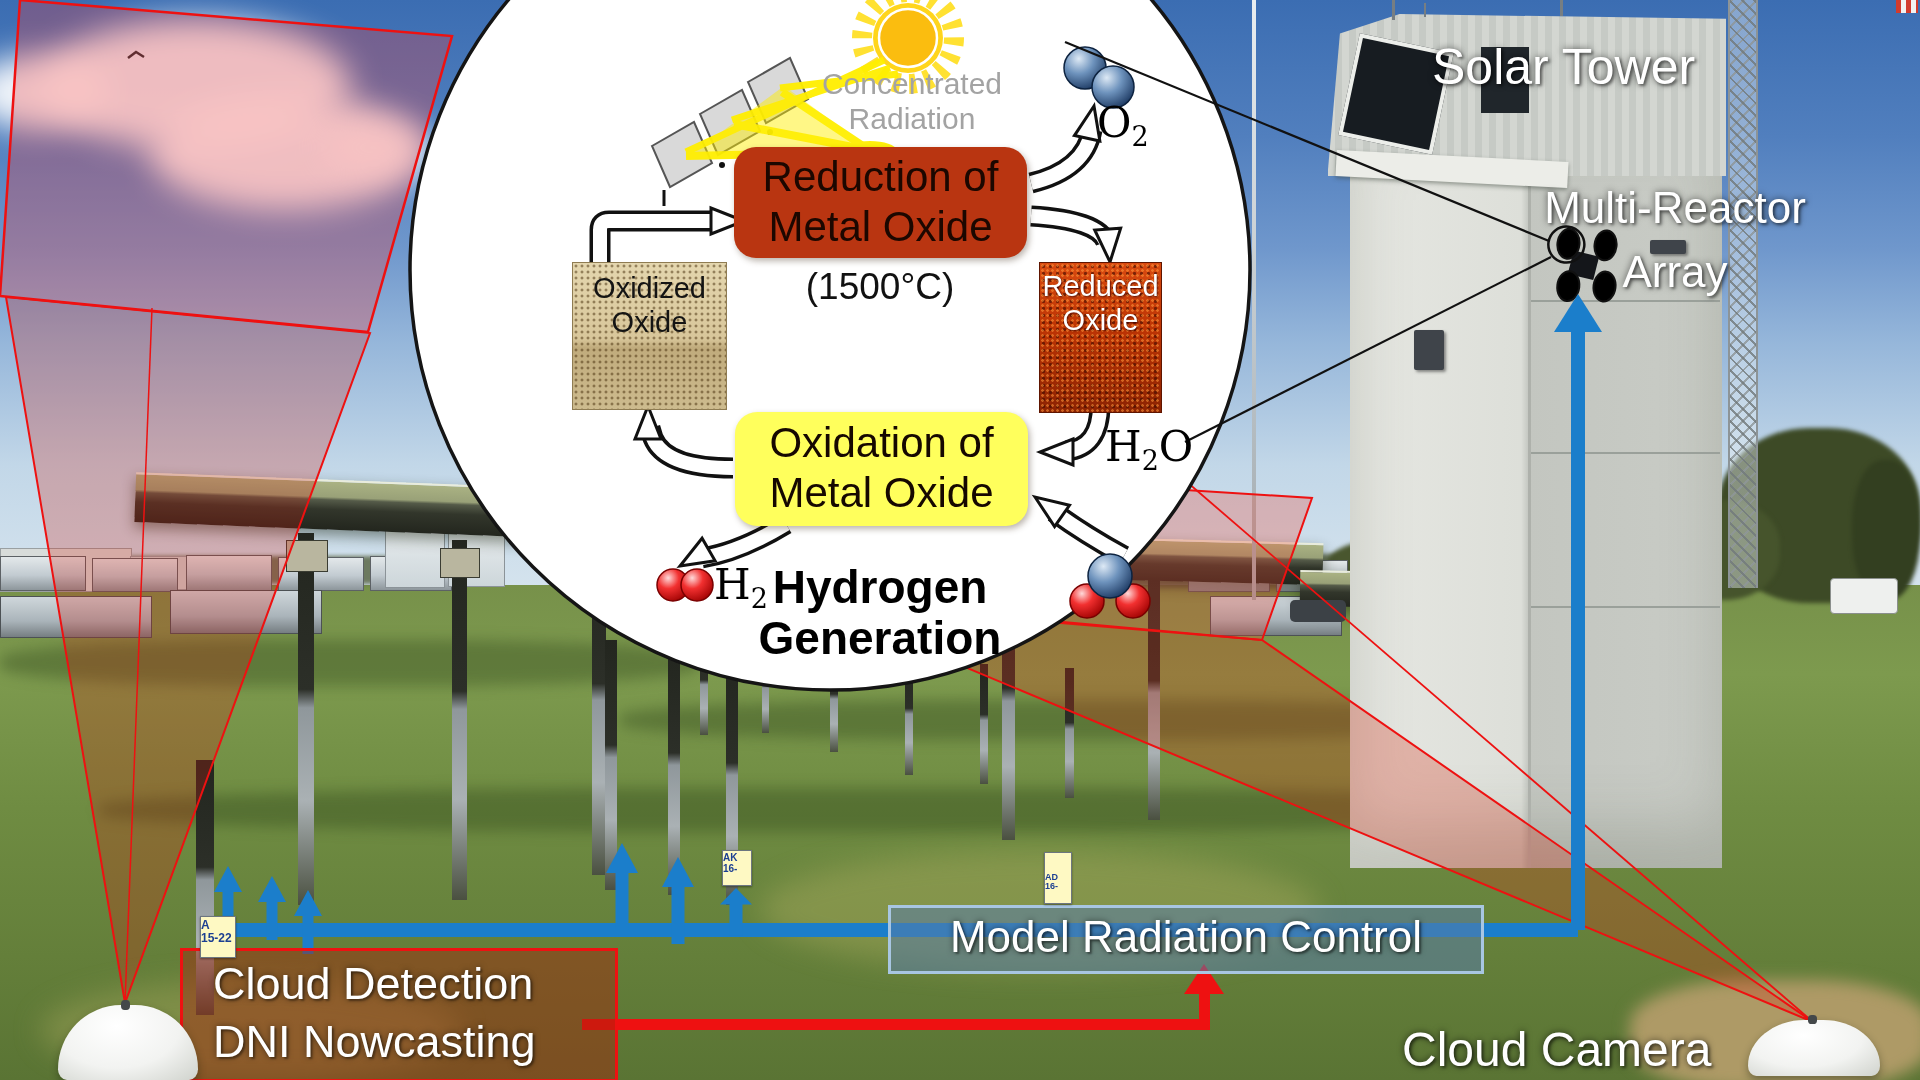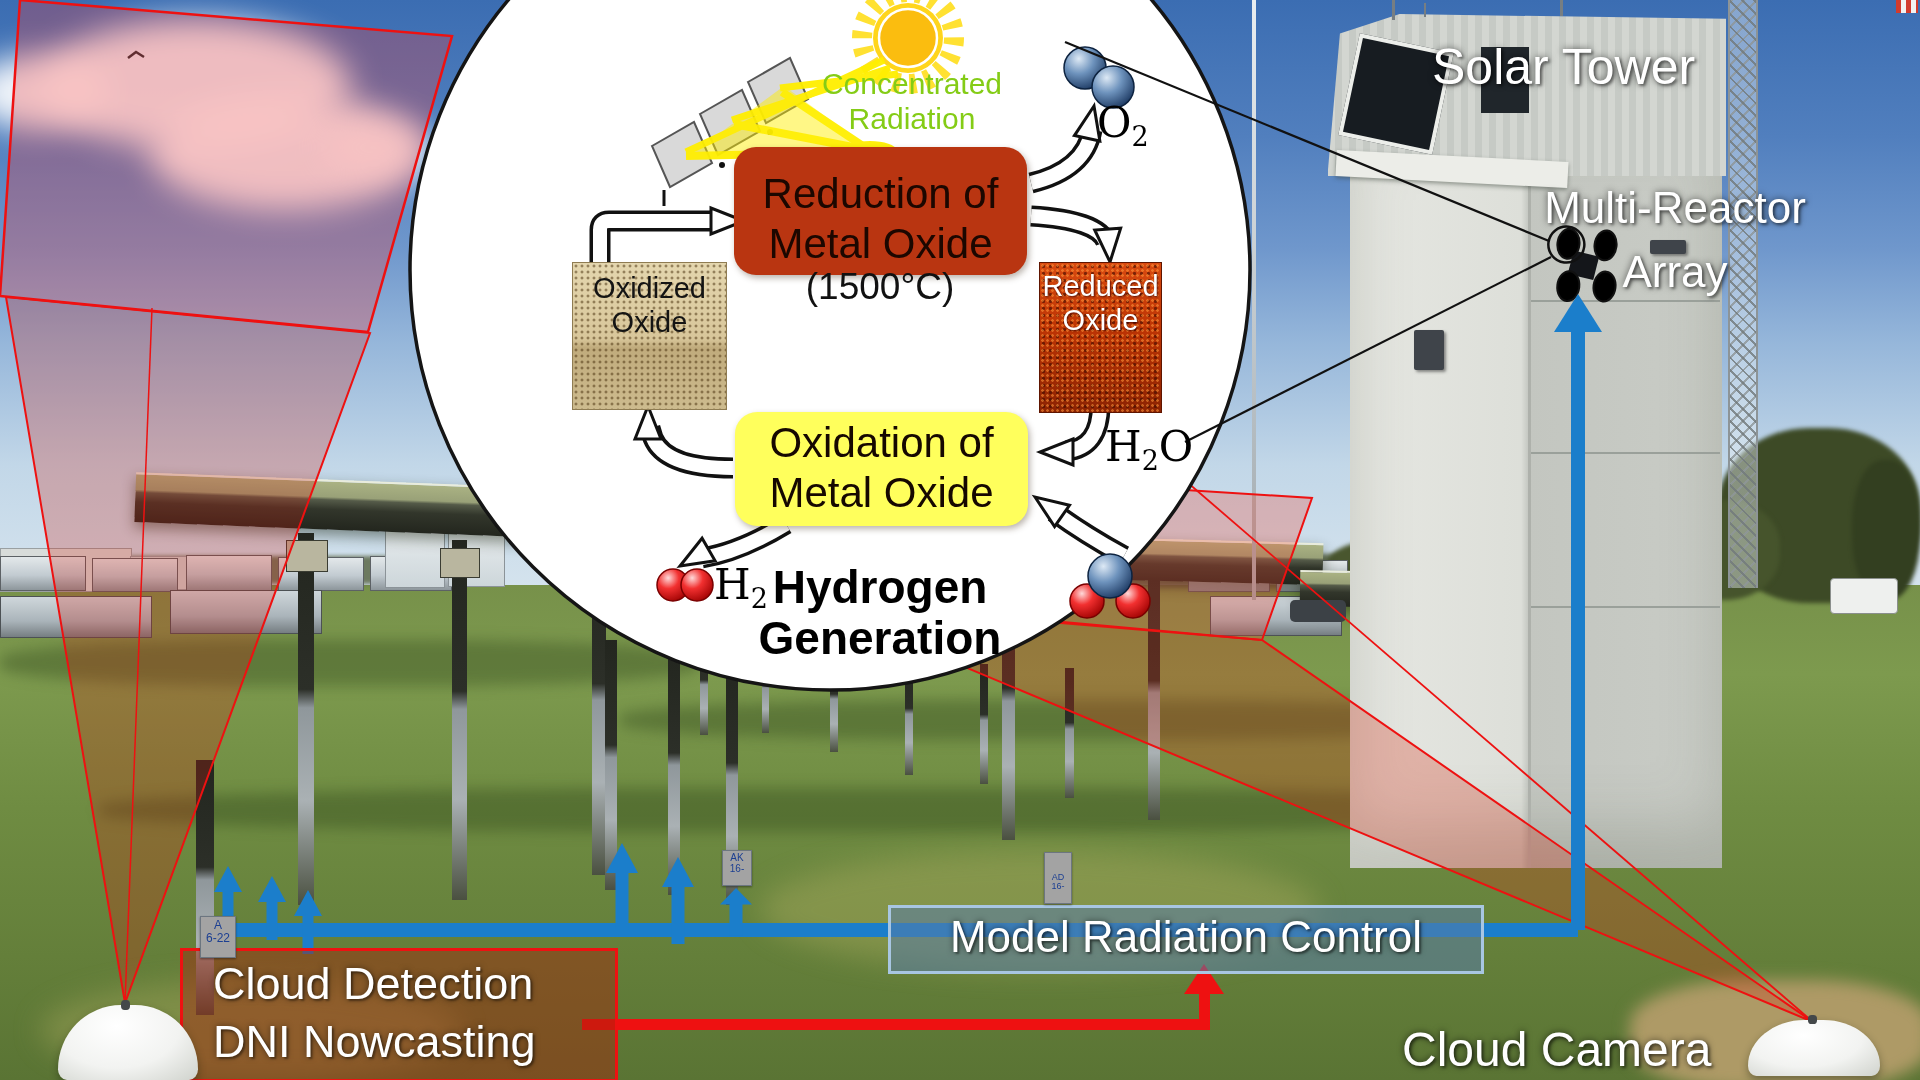--- a/index.html
+++ b/index.html
@@ -21,22 +21,22 @@
   .tree{border-radius:45%;filter:blur(2px);}
 
   
   .hfar{background:linear-gradient(180deg,#e3e8ea 0%,#c2cbd1 55%,#8d969b 100%);border:1px solid #5c6165;}
   .hmid{background:linear-gradient(180deg,#cfd7db 0%,#aab4ba 60%,#767e82 100%);border:1px solid #4c5154;}
   .slab{background:linear-gradient(180deg,#aab283 0%,#99a178 32%,#555b49 38%,#32362b 58%,#23261e 100%);
         border-top:2px solid #e9ecdc;box-shadow:0 6px 14px rgba(20,30,10,.45);}
   .post{background:linear-gradient(180deg,#23261f 0%,#2c2f28 42%,#8f979b 47%,#aab1b4 72%,#4a5040 100%);}
   .drive{background:#b9b69f;border:1px solid #3a3c32;}
   .whitescreen{background:linear-gradient(180deg,#f4f7f8,#cdd6da);border:1px solid #8b9398;}
-  .sign{background:#a3a3a3;border:1px solid #6c7populate;border:1px solid #6c7680;color:#1c3f92;text-align:center;
-        font-weight:normal;line-height:1.05;box-shadow:0 1px 2px rgba(0,0,0,.4);}
+  .sign{background:#fef9c3;border:1px solid #6c7populate;border:1px solid #6c7680;color:#1c3f92;text-align:left;
+        font-weight:bold;line-height:1.05;box-shadow:0 1px 2px rgba(0,0,0,.4);}
 
   
   #towerbody{left:1350px;top:168px;width:372px;height:700px;
     background:linear-gradient(90deg,#e6e7e2 0%,#dddfd9 46%,#c3c6c0 48%,#c9ccc6 100%);
     box-shadow:inset 0 -40px 60px rgba(90,100,80,.25);}
   #towerhead{left:1328px;top:14px;width:398px;height:162px;
     background:repeating-linear-gradient(90deg,#d3d6d1 0 7px,#c6cac5 7px 14px);
     clip-path:polygon(0% 96%,3% 12%,18% 0%,100% 3%,100% 100%,0% 100%);}
   #headwindow{left:1348px;top:42px;width:88px;height:96px;background:#171c21;border:4px solid #eceeea;transform:rotate(12deg);}
   #headwindow2{left:1481px;top:47px;width:48px;height:66px;background:#20262b;}
@@ -62,25 +62,25 @@
           border:3px solid var(--border-blue);color:#fff;font-size:44px;text-align:center;line-height:58px;
           text-shadow:0 0 6px rgba(0,0,0,.55),2px 2px 2px rgba(0,0,0,.4);white-space:nowrap;}
   #cdbox{left:180px;top:948px;width:402px;height:124px;background:rgba(165,35,10,.45);
          border:3px solid var(--alert-red);color:#fff;font-size:45px;line-height:58px;padding:4px 0 0 30px;
          text-shadow:0 0 6px rgba(0,0,0,.5),2px 2px 2px rgba(0,0,0,.35);white-space:nowrap;}
 
   
   .cybox{text-align:center;color:#160800;font-weight:400;border-radius:22px;
          box-shadow:2px 3px 6px rgba(60,40,20,.35);}
   #redbox{left:734px;top:147px;width:293px;height:106px;background:var(--reduction-red);
-          font-size:42px;line-height:50px;padding-top:22px;color:#1c0700;}
+          font-size:42px;line-height:50px;padding-top:5px;color:#1c0700;}
   #yelbox{left:735px;top:412px;width:293px;height:108px;background:var(--oxidation-yellow);
           font-size:42px;line-height:50px;padding-top:6px;}
   #temp1500{left:760px;top:266px;width:240px;text-align:center;font-size:37px;color:#111;}
-  #radlabel{left:802px;top:66px;width:220px;text-align:center;font-size:30px;line-height:35px;color:#84cc16;}
+  #radlabel{left:802px;top:66px;width:220px;text-align:center;font-size:30px;line-height:35px;color:#a3a3a3;}
   #hydtext{left:700px;top:562px;width:360px;text-align:center;font-weight:bold;font-size:46px;line-height:51px;color:#000;}
   .foam{overflow:hidden;text-align:center;font-size:29px;line-height:34px;}
   #oxfoam{left:572px;top:262px;width:153px;height:138px;color:#141414;
     background:linear-gradient(180deg,#e4d6ae 0%,#d8c69a 52%,#c0ab7c 58%,#cdbb8e 100%);
     background-size:100% 100%;padding-top:8px;border:1px solid #8f7c52;}
   #oxfoam::after,#refoam::after{content:"";position:absolute;left:0;top:0;right:0;bottom:0;
     background-image:radial-gradient(circle,rgba(70,45,10,.5) 1.1px,transparent 1.8px);
     background-size:6px 6px;}
   #refoam{left:1039px;top:262px;width:121px;height:143px;color:#fff;
     background:linear-gradient(180deg,#d84a10 0%,#bc3404 45%,#8c2302 100%);
@@ -373,21 +373,21 @@
 
   <div id="mpcbox" class="abs">Model Radiation Control</div>
 
   <div id="cdbox" class="abs">
     <div>Cloud Detection</div>
     <div>DNI Nowcasting</div>
   </div>
 
   <div class="abs sign" style="left:200px;top:916px;width:34px;height:38px;font-size:12px;padding-top:2px;">
     <div>A</div>
-      <div>6-22</div>
+      <div>15-22</div>
   </div>
   <div class="abs sign" style="left:722px;top:850px;width:28px;height:32px;font-size:10px;padding-top:2px;">
     <div>AK</div>
       <div>16-</div>
   </div>
   <div class="abs sign" style="left:1044px;top:852px;width:26px;height:30px;font-size:9px;padding-top:20px;">
     <div>AD</div>
       <div>16-</div>
   </div>
 

